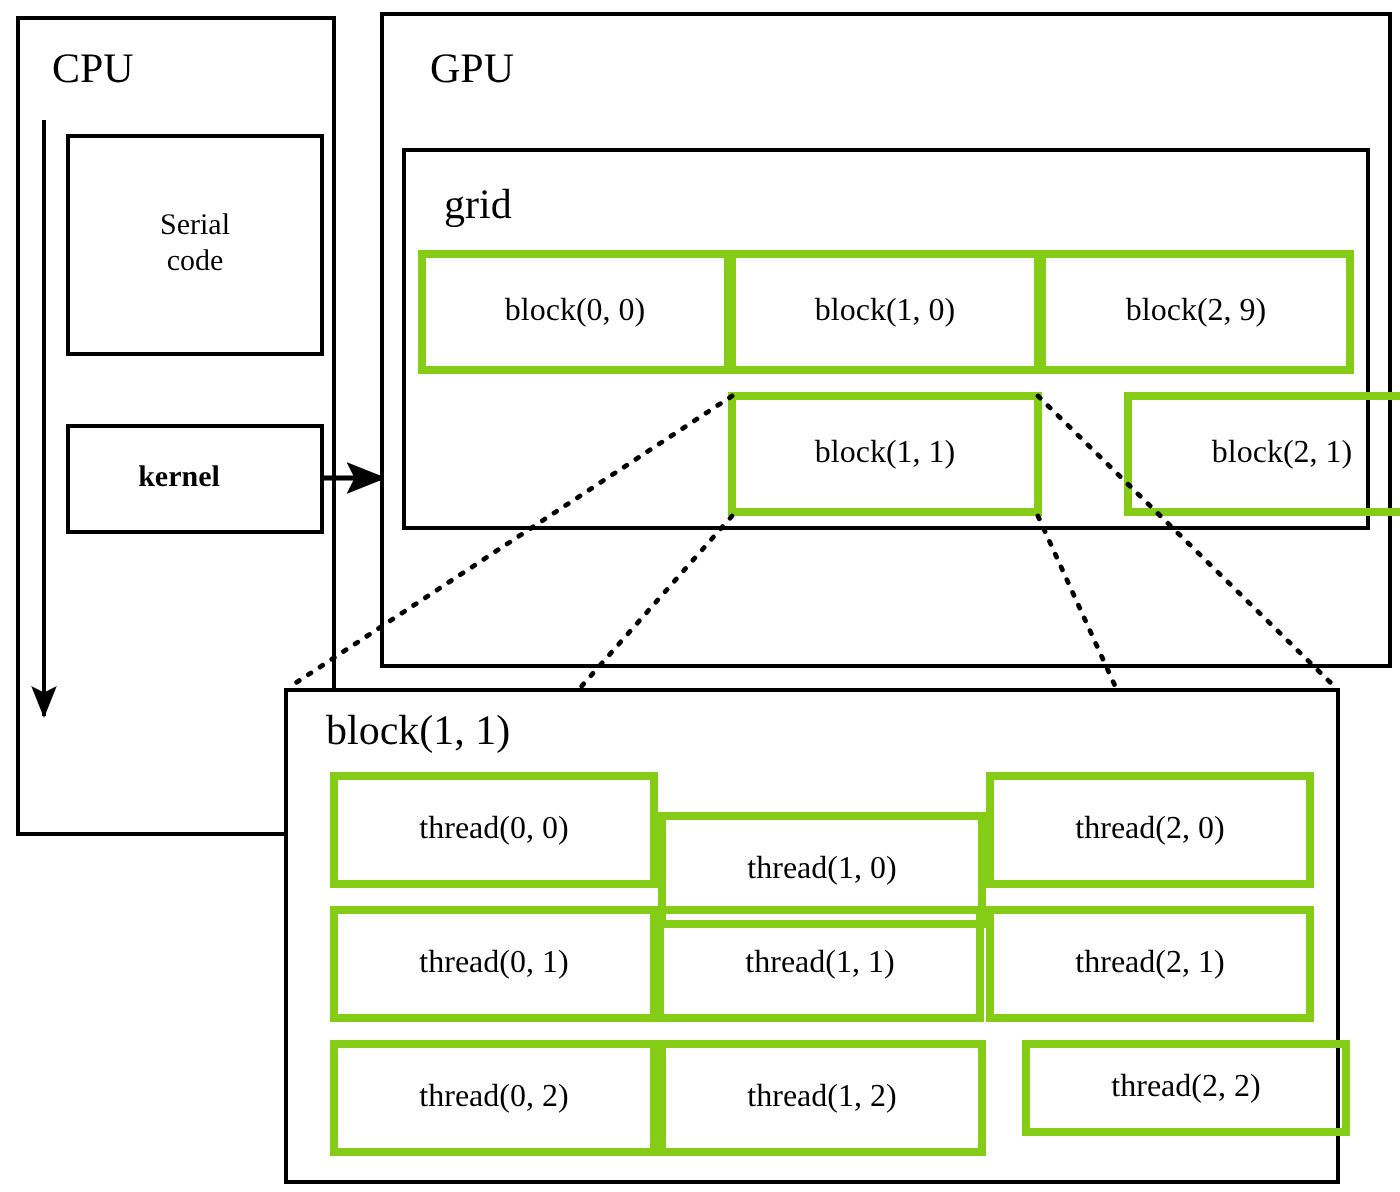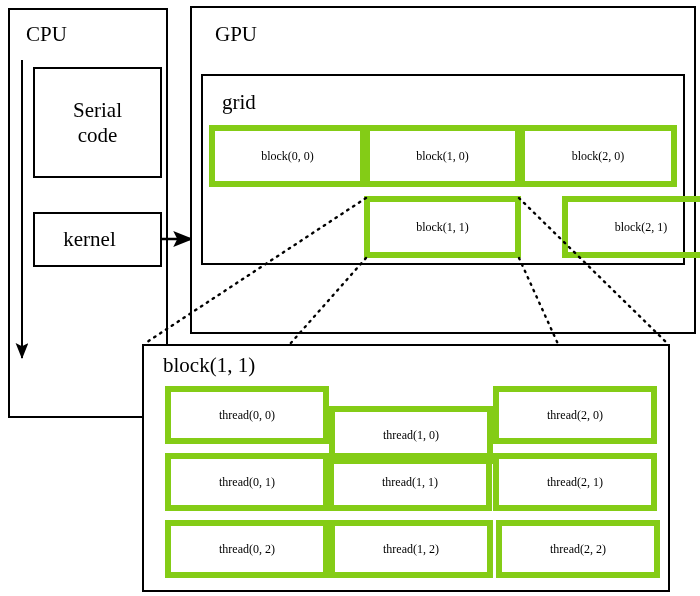--- a/index.html
+++ b/index.html
@@ -26,36 +26,36 @@
   .label-tl {
     position: absolute;
     font-size: 21px;
     line-height: 1;
     white-space: nowrap;
     color: #000;
   }
   .cell {
     position: absolute;
     box-sizing: border-box;
-    border: 6px solid #84cc16;
+    border: 4px solid #84cc16;
     background: transparent;
     display: flex;
     align-items: center;
     justify-content: center;
-    font-size: 12px;
+    font-size: 16px;
     white-space: nowrap;
     font-family: Liberation Serif, serif;
   }
   .centered-text {
     position: absolute;
     display: flex;
     align-items: center;
     justify-content: center;
     text-align: center;
-    font-size: 21px;
+    font-size: 15px;
     line-height: 1.15;
     white-space: pre-line;
   }
   svg.overlay {
     position: absolute;
     left: 0;
     top: 0;
     width: 700px;
     height: 596px;
     pointer-events: none;
@@ -78,31 +78,31 @@
     </defs>
     <line x1="22" y1="60" x2="22" y2="358" stroke="#000000" stroke-width="2" marker-end="url(#arrowhead)"></line>
     <line x1="150" y1="239" x2="192" y2="239" stroke="#000000" stroke-width="2.5" marker-end="url(#arrowhead)"></line>
   </svg>
 
   <div class="box white-fill" style="left:33px; top:67px; width:129px; height:111px;"></div>
   <div class="centered-text" style="left:33px; top:67px; width:129px; height:111px;">Serial
 code</div>
 
   <div class="box white-fill" style="left:33px; top:212px; width:129px; height:55px;"></div>
-  <div class="centered-text" style="left:33px; top:212px; width:113px; height:55px;">kernel</div>
+  <div class="centered-text" style="left:33px; top:212px; width:113px; height:55px;font-weight:bold;">kernel</div>
 
   <div class="box white-fill" style="left:190px; top:6px; width:506px; height:328px;"></div>
   <div class="label-tl" style="left:215px; top:24px;">GPU</div>
 
   <div class="box" style="left:201px; top:74px; width:484px; height:191px;"></div>
   <div class="label-tl" style="left:222px; top:92px;">grid</div>
 
   <div class="cell" style="left:209px; top:125px; width:157px; height:62px;">block(0, 0)</div>
   <div class="cell" style="left:364px; top:125px; width:157px; height:62px;">block(1, 0)</div>
-  <div class="cell" style="left:519px; top:125px; width:158px; height:62px;">block(2, 0)</div>
+  <div class="cell" style="left:519px; top:125px; width:158px; height:62px;">block(2, 9)</div>
 
   <div class="cell" style="left:364px; top:196px; width:157px; height:62px;">block(1, 1)</div>
   <div class="cell" style="left:519px; top:196px; width:158px; height:62px;margin-left:43px;">block(2, 1)</div>
 
   <svg class="overlay">
 
     <line x1="366" y1="198" x2="144" y2="344" stroke="#000000" stroke-width="2.4" stroke-dasharray="1.5 5.5" stroke-linecap="round"></line>
 
     <line x1="366" y1="258" x2="290" y2="344" stroke="#000000" stroke-width="2.4" stroke-dasharray="1.5 5.5" stroke-linecap="round"></line>
 
@@ -117,15 +117,15 @@
   <div class="cell" style="left:165px; top:386px; width:164px; height:58px;">thread(0, 0)</div>
   <div class="cell" style="left:329px; top:406px; width:164px; height:58px;">thread(1, 0)</div>
   <div class="cell" style="left:493px; top:386px; width:164px; height:58px;">thread(2, 0)</div>
 
   <div class="cell" style="left:165px; top:453px; width:164px; height:58px;">thread(0, 1)</div>
   <div class="cell" style="left:328px; top:453px; width:164px; height:58px;">thread(1, 1)</div>
   <div class="cell" style="left:493px; top:453px; width:164px; height:58px;">thread(2, 1)</div>
 
   <div class="cell" style="left:165px; top:520px; width:164px; height:58px;">thread(0, 2)</div>
   <div class="cell" style="left:329px; top:520px; width:164px; height:58px;">thread(1, 2)</div>
-  <div class="cell" style="left:496px; top:520px; width:164px; height:58px;">thread(2, 2)</div>
+  <div class="cell" style="left:511px; top:520px; width:164px; height:48px;">thread(2, 2)</div>
 
 </div>
 
 </body></html>

